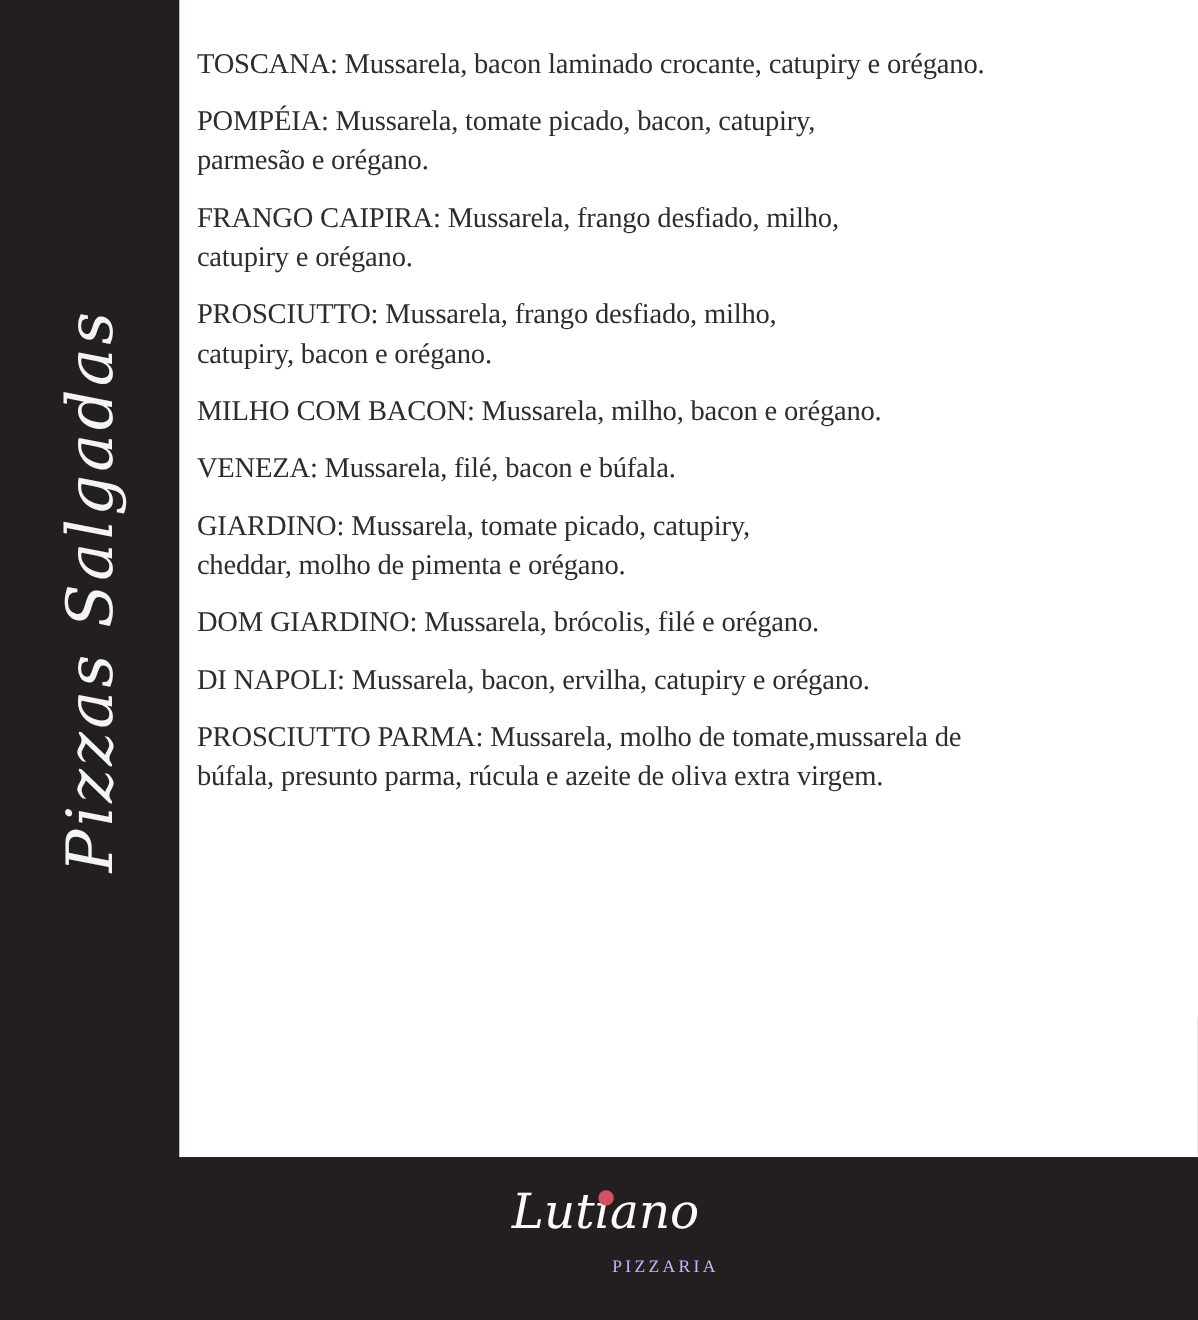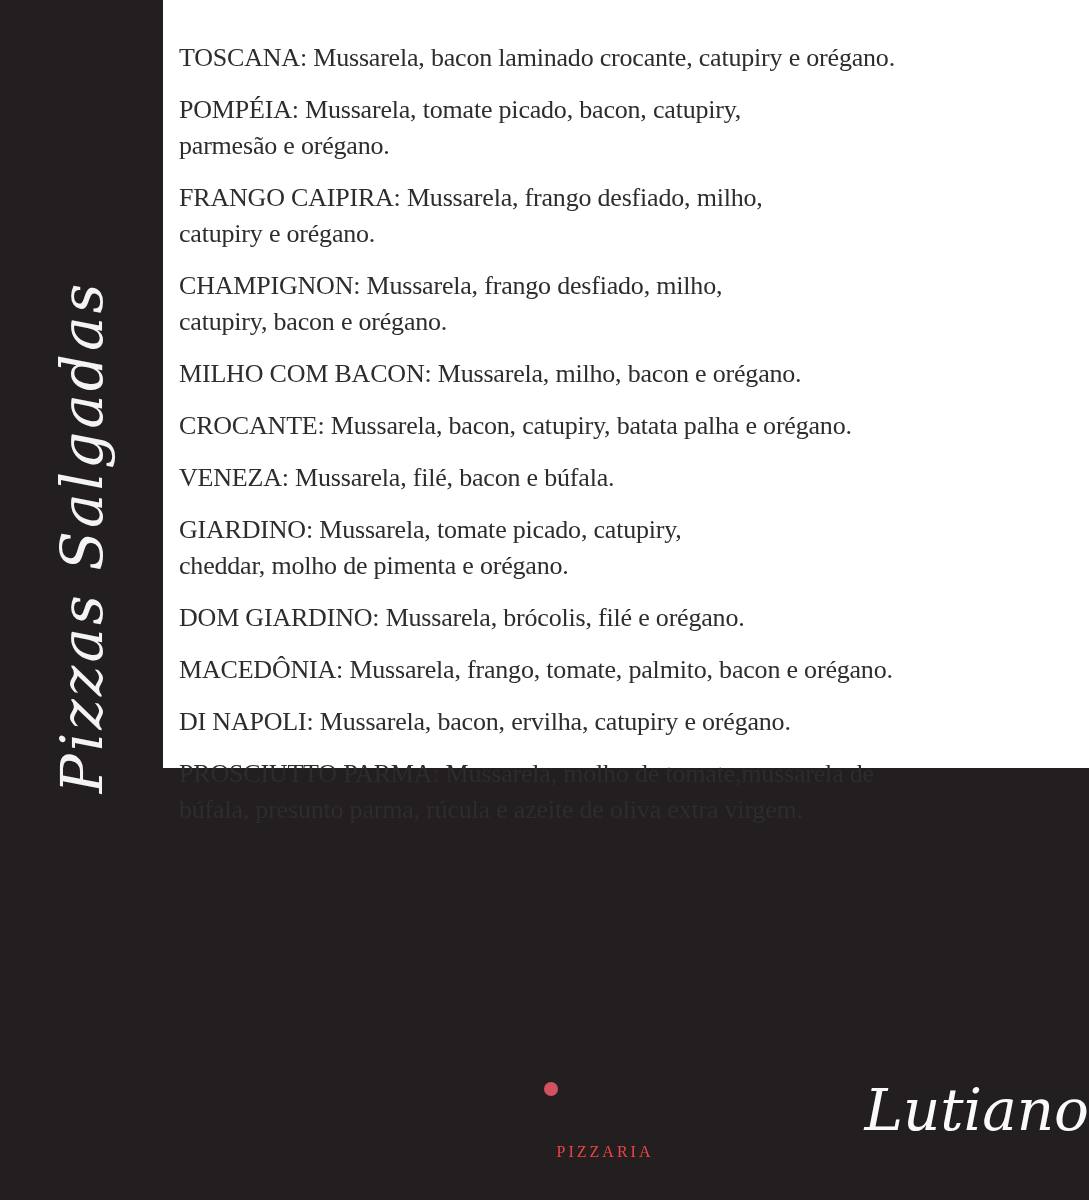--- a/index.html
+++ b/index.html
@@ -26,21 +26,21 @@
     font-family: "DejaVu Serif", serif;
     font-style: italic;
     font-size: 58px;
     letter-spacing: 3px;
     color: #f4f4f4;
   }
 
   
   .panel {
     position: absolute; left: 163px; top: 0;
-    width: 926px; height: 768px;
+    width: 926px; height: 1052px;
     background: #ffffff;
     box-sizing: border-box;
     padding: 40px 14px 0 16px;
   }
   .menu-item {
     margin: 0 0 16px 0;
     font-size: 26px;
     line-height: 36px;
     letter-spacing: -0.2px;
     color: #2e2c2d;
@@ -49,70 +49,68 @@
   .item-name { color: #2e2c2d; }
 
   
   .footer {
     position: absolute; left: 0; top: 1052px;
     width: 1089px; height: 148px;
     background: #231f20;
   }
   .logo-script {
     position: absolute; left: 0; right: 0; top: 24px;
-    text-align: right;
+    text-align: center;
     font-family: "DejaVu Serif", serif;
     font-style: italic;
-    font-size: 58px;
+    font-size: 44px;
     color: #fafafa;
     line-height: 1.2;
     padding-left: 12px;
   }
   .logo-dot {
     position: absolute;
     left: 544px; top: 30px;
     width: 14px; height: 14px;
     border-radius: 50%;
     background: #d25263;
   }
   .logo-sub {
     position: absolute; left: 500px; top: 91px;
     width: 210px;
     text-align: center;
     font-family: "Liberation Serif", serif;
     font-size: 16px;
     letter-spacing: 3px;
-    color: #ef4444;
+    color: #c4b5fd;
   }
 </style>
 </head>
 <body>
 
 <div class="page">
 
   <aside class="sidebar">
     <span class="sidebar-title">Pizzas Salgadas</span>
   </aside>
 
   <main class="panel">
     <div id="menu-list">
         <p class="menu-item"><span class="item-name">TOSCANA: </span><span>Mussarela, bacon laminado crocante, catupiry e orégano.</span></p>
         <p class="menu-item"><span class="item-name">POMPÉIA: </span><span>Mussarela, tomate picado, bacon, catupiry,
 parmesão e orégano.</span></p>
         <p class="menu-item"><span class="item-name">FRANGO CAIPIRA: </span><span>Mussarela, frango desfiado, milho,
 catupiry e orégano.</span></p>
-        <p class="menu-item"><span class="item-name">CHAMPIGNON: </span><span>Mussarela, frango desfiado, milho,
+        <p class="menu-item"><span class="item-name">PROSCIUTTO: </span><span>Mussarela, frango desfiado, milho,
 catupiry, bacon e orégano.</span></p>
         <p class="menu-item"><span class="item-name">MILHO COM BACON: </span><span>Mussarela, milho, bacon e orégano.</span></p>
-        <p class="menu-item"><span class="item-name">CROCANTE: </span><span>Mussarela, bacon, catupiry, batata palha e orégano.</span></p>
         <p class="menu-item"><span class="item-name">VENEZA: </span><span>Mussarela, filé, bacon e búfala.</span></p>
         <p class="menu-item"><span class="item-name">GIARDINO: </span><span>Mussarela, tomate picado, catupiry,
 cheddar, molho de pimenta e orégano.</span></p>
         <p class="menu-item"><span class="item-name">DOM GIARDINO: </span><span>Mussarela, brócolis, filé e orégano.</span></p>
-        <p class="menu-item"><span class="item-name">MACEDÔNIA: </span><span>Mussarela, frango, tomate, palmito, bacon e orégano.</span></p>
         <p class="menu-item"><span class="item-name">DI NAPOLI: </span><span>Mussarela, bacon, ervilha, catupiry e orégano.</span></p>
         <p class="menu-item"><span class="item-name">PROSCIUTTO PARMA: </span><span>Mussarela, molho de tomate,mussarela de
 búfala, presunto parma, rúcula e azeite de oliva extra virgem.</span></p>
       </div>
   </main>
 
   <footer class="footer">
     <span class="logo-script">Lutiano</span>
     <span class="logo-dot"></span>
     <span class="logo-sub">PIZZARIA</span>

